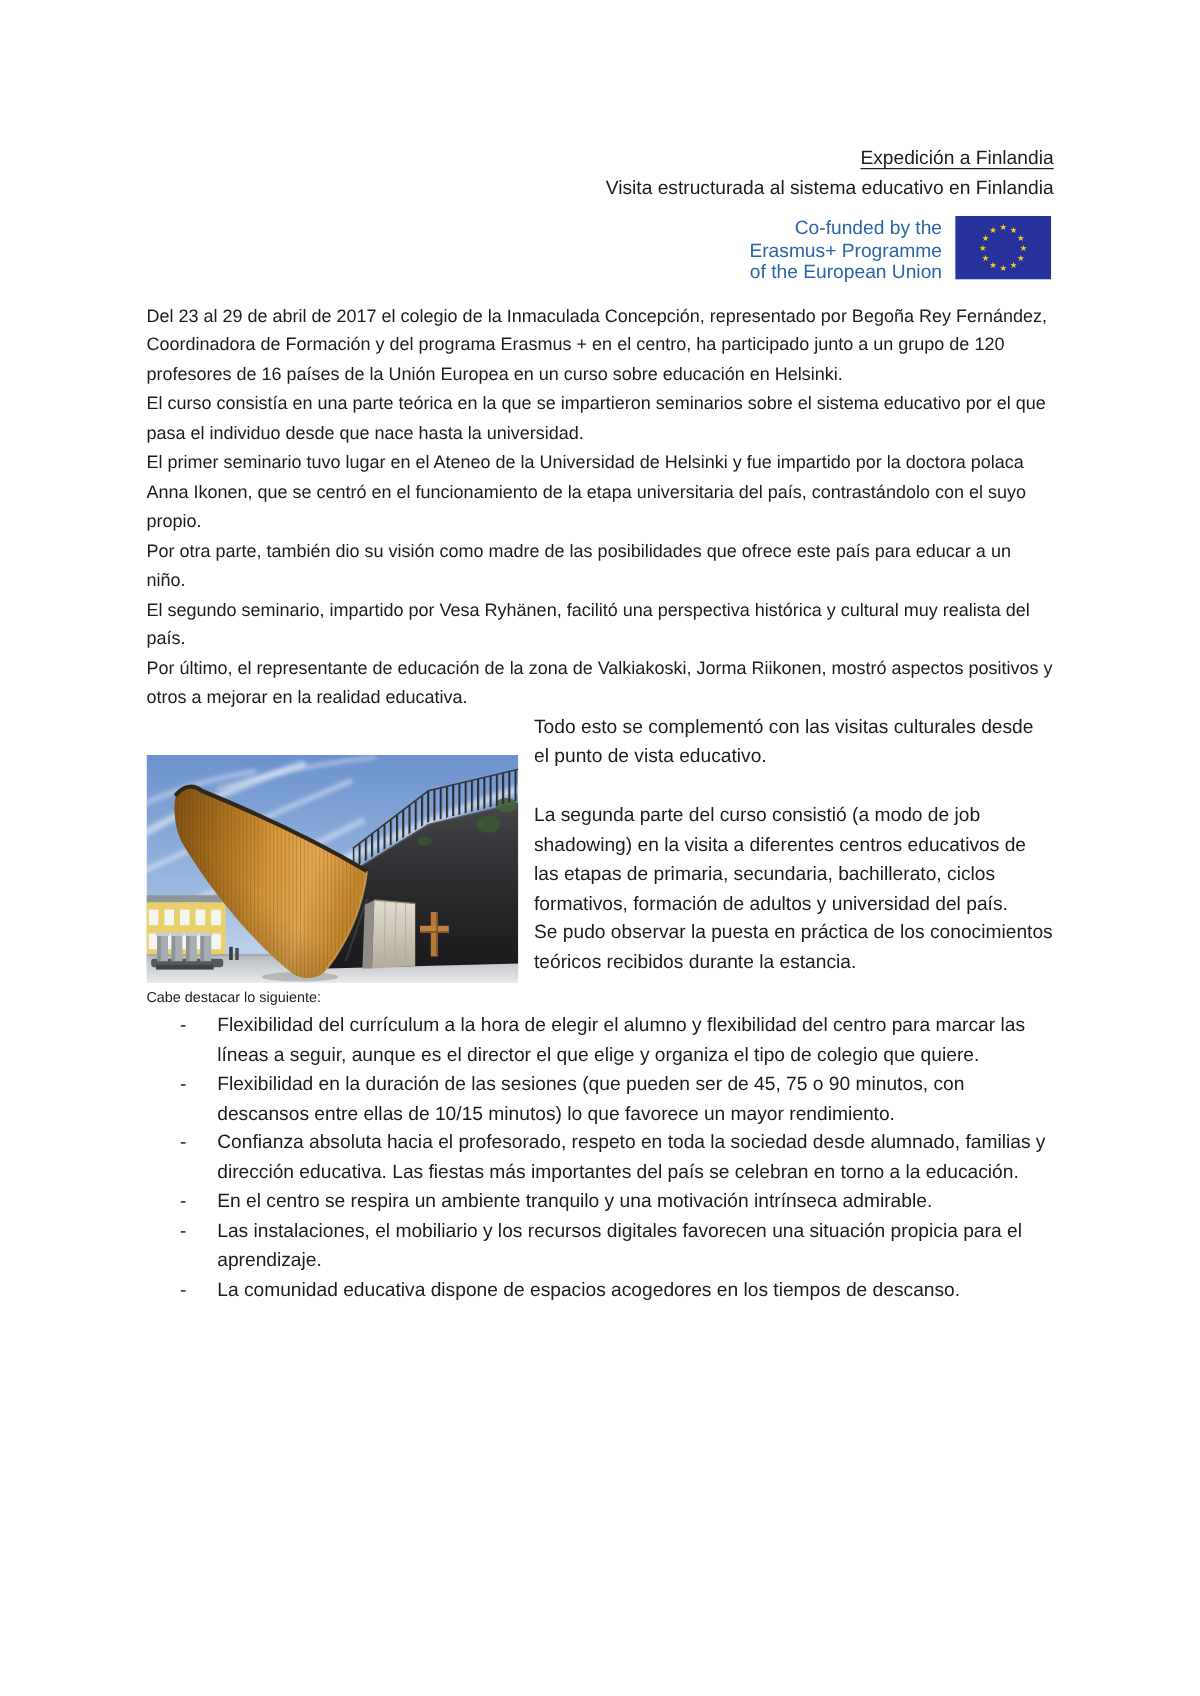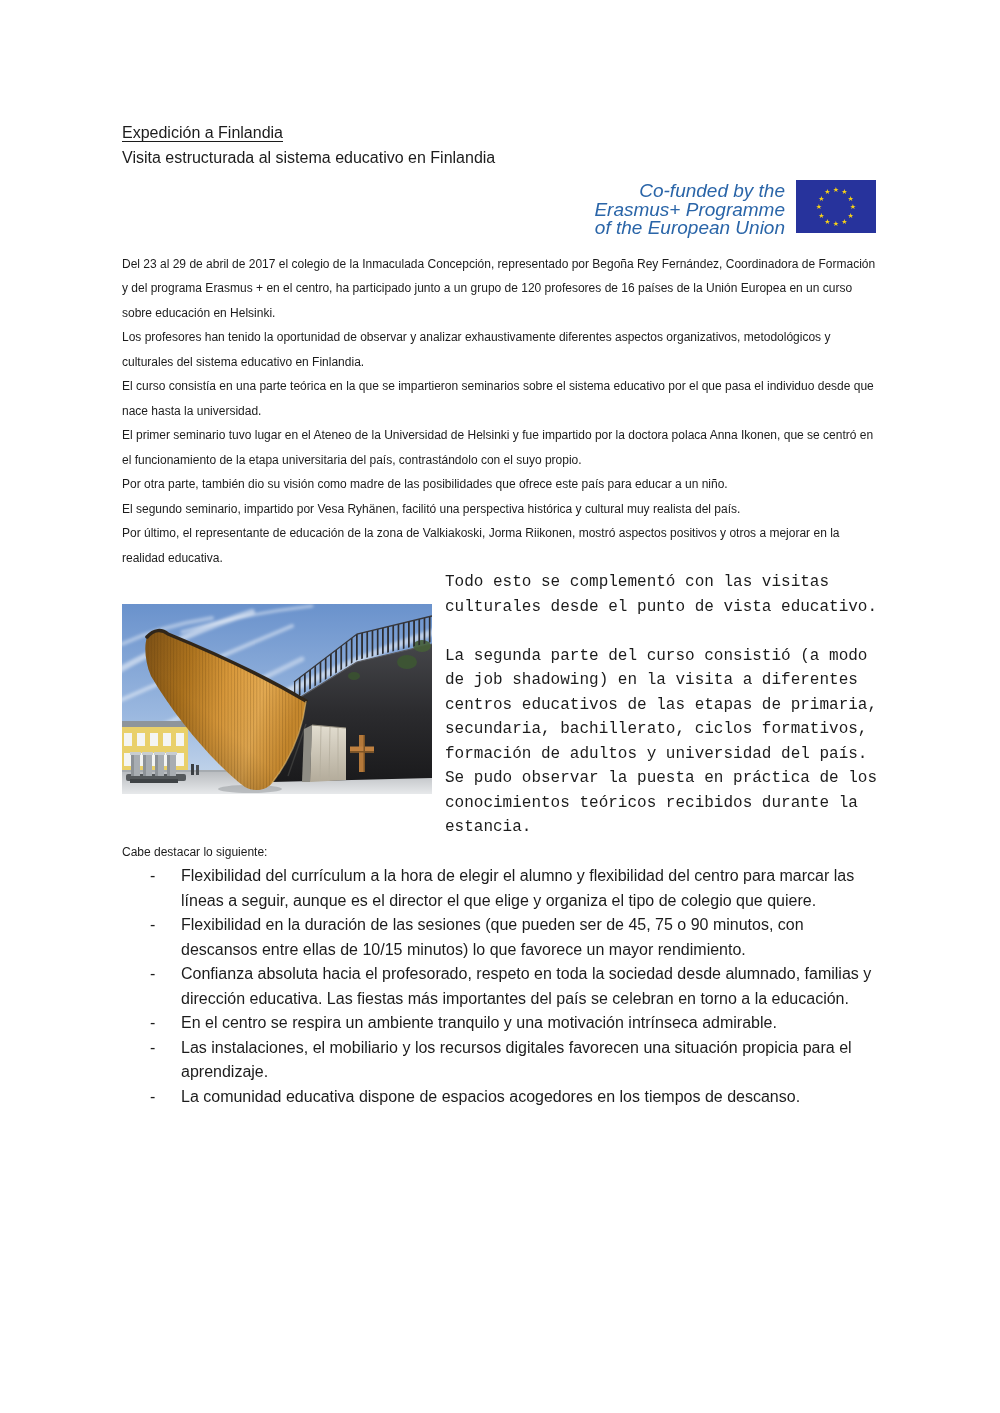--- a/index.html
+++ b/index.html
@@ -3,30 +3,30 @@
 <meta charset="utf-8">
 <style>
   html,body{margin:0;padding:0;background:#ffffff;}
   body{
     width:1000px;height:1413px;position:relative;overflow:hidden;
     font-family:"Liberation Sans", sans-serif;
     color:#1c1c1c;
     -webkit-font-smoothing:antialiased;
   }
   .page{box-sizing:border-box;width:1000px;padding:121px 122px 0 122px;}
-  .title-block{text-align:left;font-size:16px;line-height:24.5px;}
+  .title-block{text-align:right;font-size:16px;line-height:24.5px;}
   .doc-title{text-decoration:underline;text-underline-offset:3px;}
   .logo-row{display:flex;justify-content:flex-end;align-items:flex-start;gap:11px;margin:10px 2px 14px 0;}
-  .logo-text{text-align:right;color:#2a65a8;font-size:19px;line-height:18.5px;padding-top:2px;font-style:italic;}
+  .logo-text{text-align:right;color:#2a65a8;font-size:16px;line-height:18.5px;padding-top:2px;}
   .eu-flag{width:80px;height:53px;display:block;}
-  .body-text p{margin:0;font-size:12px;line-height:24.5px;}
+  .body-text p{margin:0;font-size:15px;line-height:24.5px;}
   .media-row{display:flex;align-items:flex-start;}
   .photo{width:310px;height:190px;margin-top:34px;flex:none;overflow:hidden;}
   .photo svg{display:block;}
-  .media-text{margin-left:13px;width:453px;font-family:Liberation Mono, monospace;}
+  .media-text{margin-left:13px;width:453px;}
   .media-text p{margin:0;font-size:16px;line-height:24.5px;}
   .media-text p.spaced{margin-top:24.5px;}
   .list-intro{margin:0;font-size:12px;line-height:24.5px;}
   ul.dash-list{list-style:none;margin:0;padding:0;}
   ul.dash-list li{position:relative;padding-left:59px;font-size:16px;line-height:24.5px;}
   ul.dash-list .dash{position:absolute;left:28px;top:0;}
 </style>
 </head>
 <body>
 
@@ -57,21 +57,20 @@
         <text x="25.3" y="37.5">★</text>
         <text x="23" y="29">★</text>
         <text x="25.3" y="20.5">★</text>
         <text x="31.5" y="14.3">★</text>
       </g>
     </svg>
   </div>
 
   <div class="body-text">
     <p>Del 23 al 29 de abril de 2017 el colegio de la Inmaculada Concepción, representado por Begoña Rey Fernández, Coordinadora de Formación y del programa Erasmus + en el centro, ha participado junto a un grupo de 120 profesores de 16 países de la Unión Europea en un curso sobre educación en Helsinki.</p>
-    <p>Los profesores han tenido la oportunidad de observar y analizar exhaustivamente diferentes aspectos organizativos, metodológicos y culturales del sistema educativo en Finlandia.</p>
     <p>El curso consistía en una parte teórica en la que se impartieron seminarios sobre el sistema educativo por el que pasa el individuo desde que nace hasta la universidad.</p>
     <p>El primer seminario tuvo lugar en el Ateneo de la Universidad de Helsinki y fue impartido por la doctora polaca Anna Ikonen, que se centró en el funcionamiento de la etapa universitaria del país, contrastándolo con el suyo propio.</p>
     <p>Por otra parte, también dio su visión como madre de las posibilidades que ofrece este país para educar a un niño.</p>
     <p>El segundo seminario, impartido por Vesa Ryhänen, facilitó una perspectiva histórica y cultural muy realista del país.</p>
     <p>Por último, el representante de educación de la zona de Valkiakoski, Jorma Riikonen, mostró aspectos positivos y otros a mejorar en la realidad educativa.</p>
   </div>
 
   <div class="media-row">
     <div class="photo">
       <svg width="310" height="190" viewBox="0 0 310 190" xmlns="http://www.w3.org/2000/svg">

